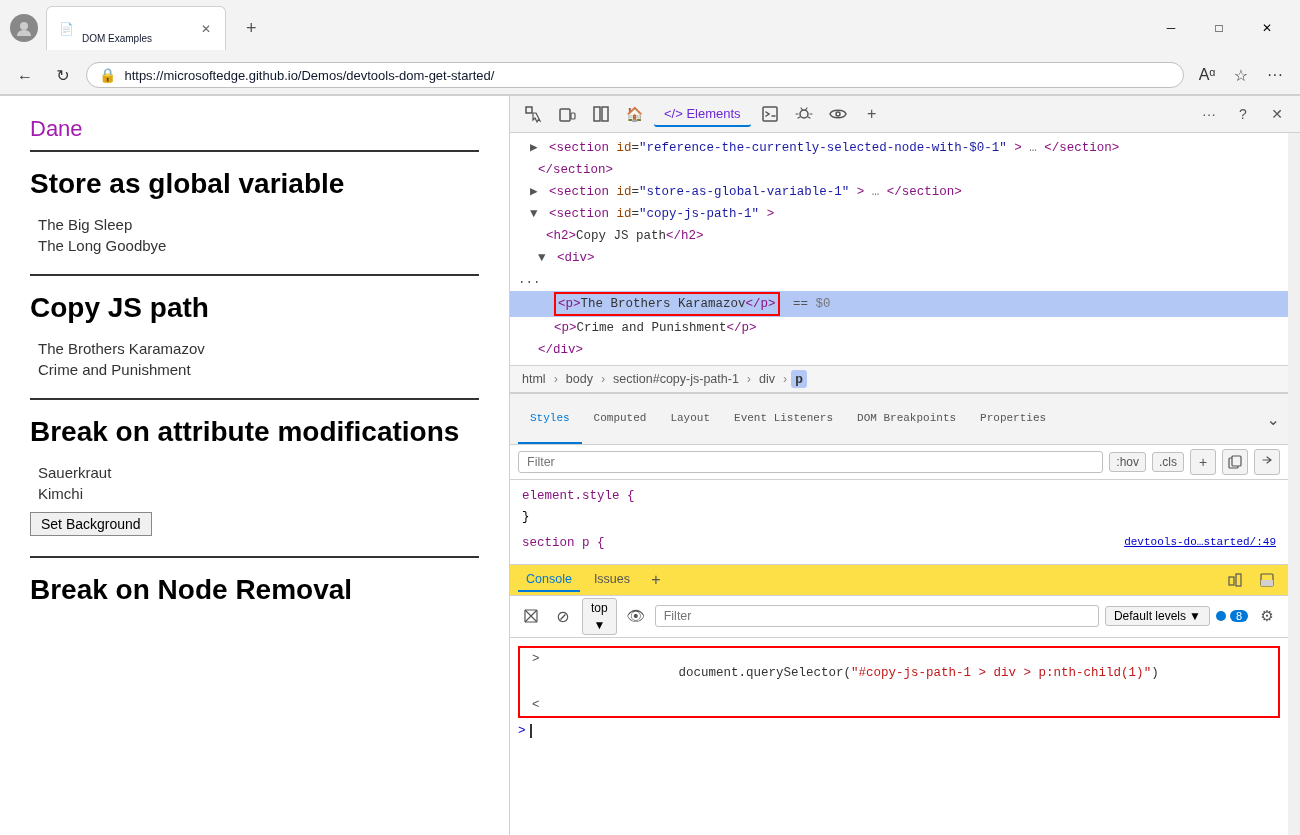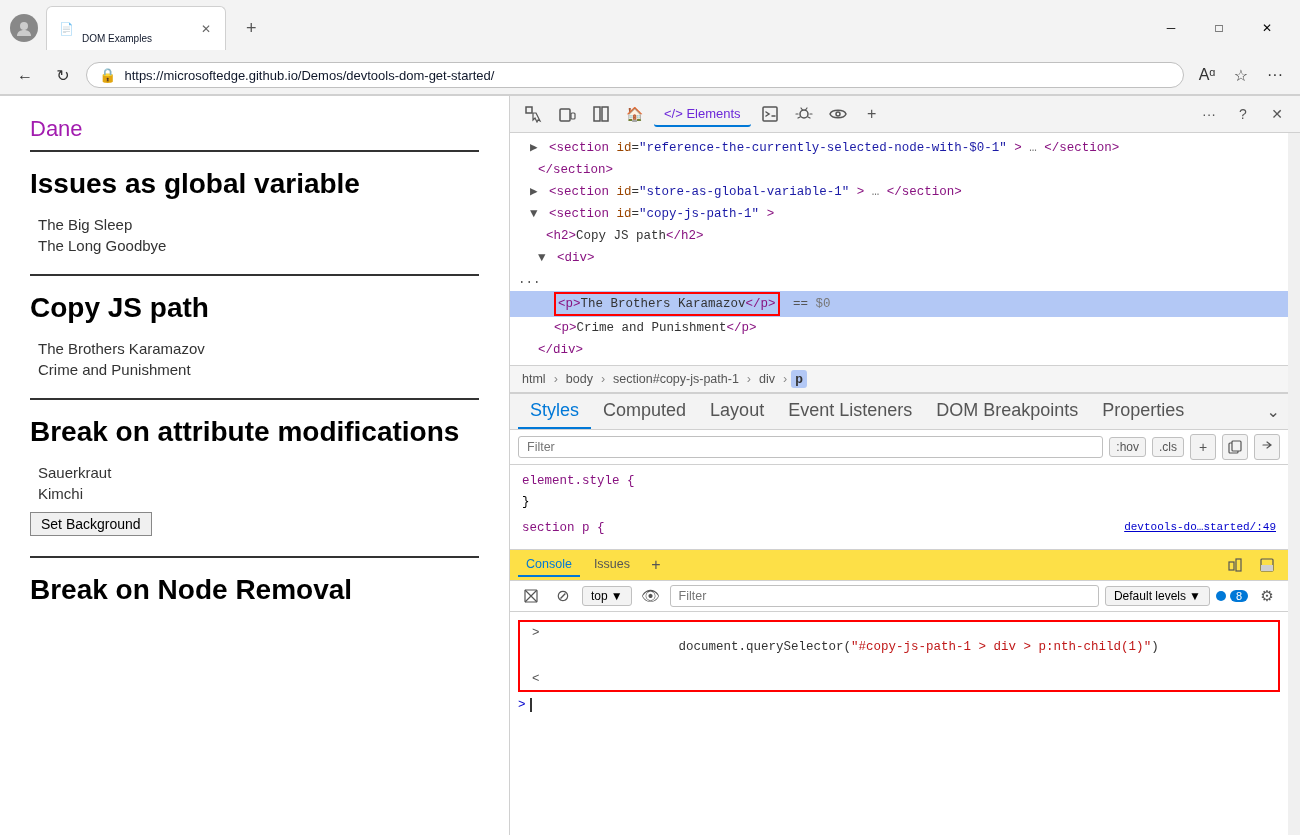--- a/index.html
+++ b/index.html
@@ -58,39 +58,39 @@
 
     
     .breadcrumb-bar { background: #f5f5f5; border-top: 1px solid #d0d0d0; border-bottom: 1px solid #d0d0d0; padding: 4px 8px; display: flex; align-items: center; gap: 4px; font-size: 12.5px; }
     .bc-item { color: #555; cursor: pointer; padding: 2px 4px; border-radius: 3px; }
     .bc-item.active { background: #b3c8f5; color: #333; font-weight: 600; }
     .bc-sep { color: #888; }
 
     
     .styles-panel { display: flex; flex-direction: column; border-top: 1px solid #d0d0d0; }
     .styles-tabs { display: flex; border-bottom: 1px solid #d0d0d0; padding: 0 8px; background: #f3f3f3; }
-    .styles-tab { padding: 6px 12px; font-size: 18px; cursor: pointer; color: #555; border-bottom: 2px solid transparent; }
+    .styles-tab { padding: 18px 12px; font-size: 11px; cursor: pointer; color: #555; border-bottom: 2px solid transparent; font-family: Liberation Mono, monospace; }
     .styles-tab.active { color: #0078d7; border-bottom: 2px solid #0078d7; }
     .styles-filter-row { display: flex; align-items: center; padding: 4px 8px; gap: 6px; border-bottom: 1px solid #d0d0d0; }
     .styles-filter-input { flex: 1; border: 1px solid #c0c0c0; border-radius: 3px; padding: 3px 8px; font-size: 12.5px; }
     .styles-btn { padding: 2px 6px; font-size: 12px; color: #555; border: 1px solid #c0c0c0; border-radius: 3px; background: #f3f3f3; cursor: pointer; }
     .styles-icon-btn { width: 26px; height: 26px; display: flex; align-items: center; justify-content: center; border: 1px solid #c0c0c0; border-radius: 3px; background: #f3f3f3; cursor: pointer; font-size: 14px; color: #555; }
     .styles-content { padding: 6px 12px; font-family: 'Consolas', 'Courier New', monospace; font-size: 12.5px; line-height: 1.7; }
     .styles-selector { color: #881280; }
     .styles-link { color: #0000cc; text-decoration: underline; font-size: 11px; float: right; cursor: pointer; }
     .styles-section { margin-bottom: 4px; }
 
     
     .console-area { flex: 1; display: flex; flex-direction: column; border-top: 1px solid #d0d0d0; overflow: hidden; }
     .console-toolbar { display: flex; align-items: center; padding: 2px 8px; gap: 6px; border-bottom: 1px solid #d0d0d0; background: #fde047; }
     .console-tab { padding: 4px 8px; font-size: 12.5px; cursor: pointer; color: #555; border-bottom: 2px solid transparent; }
     .console-tab.active { color: #0078d7; border-bottom: 2px solid #0078d7; }
     .console-tab-add { width: 24px; height: 24px; display: flex; align-items: center; justify-content: center; cursor: pointer; font-size: 16px; color: #555; }
     .console-filter-row { display: flex; align-items: center; padding: 2px 8px; gap: 6px; border-bottom: 1px solid #d0d0d0; }
-    .console-source-btn { background: #f3f3f3; border: 1px solid #c0c0c0; border-radius: 3px; padding: 2px 8px; font-size: 12px; cursor: pointer; display: flex; align-items: center; gap: 3px; }
+    .console-source-btn { background: #f3f3f3; border: 1px solid #c0c0c0; border-radius: 3px; padding: 2px 8px; font-size: 12px; cursor: pointer; display: flex; align-items: center; gap: 3px; flex-direction: column; }
     .console-filter-input { flex: 1; border: 1px solid #c0c0c0; border-radius: 3px; padding: 3px 8px; font-size: 12.5px; }
     .console-level-btn { background: #f3f3f3; border: 1px solid #c0c0c0; border-radius: 3px; padding: 2px 8px; font-size: 12px; cursor: pointer; display: flex; align-items: center; gap: 3px; }
     .console-badge { background: #0078d7; color: #fff; border-radius: 10px; padding: 0 6px; font-size: 11px; }
     .console-icon-btn { width: 26px; height: 26px; display: flex; align-items: center; justify-content: center; cursor: pointer; font-size: 14px; color: #555; }
     .console-content { flex: 1; overflow-y: auto; padding: 4px 0; font-family: 'Consolas', 'Courier New', monospace; font-size: 12.5px; }
     .console-line { padding: 2px 8px; display: flex; align-items: flex-start; gap: 4px; }
     .console-code { color: #333; white-space: pre; }
     .console-string { color: #c01818; }
     .console-tag2 { color: #881280; }
     .console-gt { color: #555; }
@@ -144,21 +144,21 @@
 </div>
 
 <div class="main-area">
 
   <div class="webpage-panel">
 
     <div style="font-size:22px;color:#a21caf;margin-bottom:8px;">Dane</div>
     <hr class="page-divider">
 
     <div class="page-section">
-      <div class="page-section-title">Issues as global variable</div>
+      <div class="page-section-title">Store as global variable</div>
       <div class="page-item">The Big Sleep</div>
       <div class="page-item">The Long Goodbye</div>
     </div>
     <hr class="page-divider">
 
     <div class="page-section">
       <div class="page-section-title">Copy JS path</div>
       <div class="page-item">The Brothers Karamazov</div>
       <div class="page-item">Crime and Punishment</div>
     </div>

